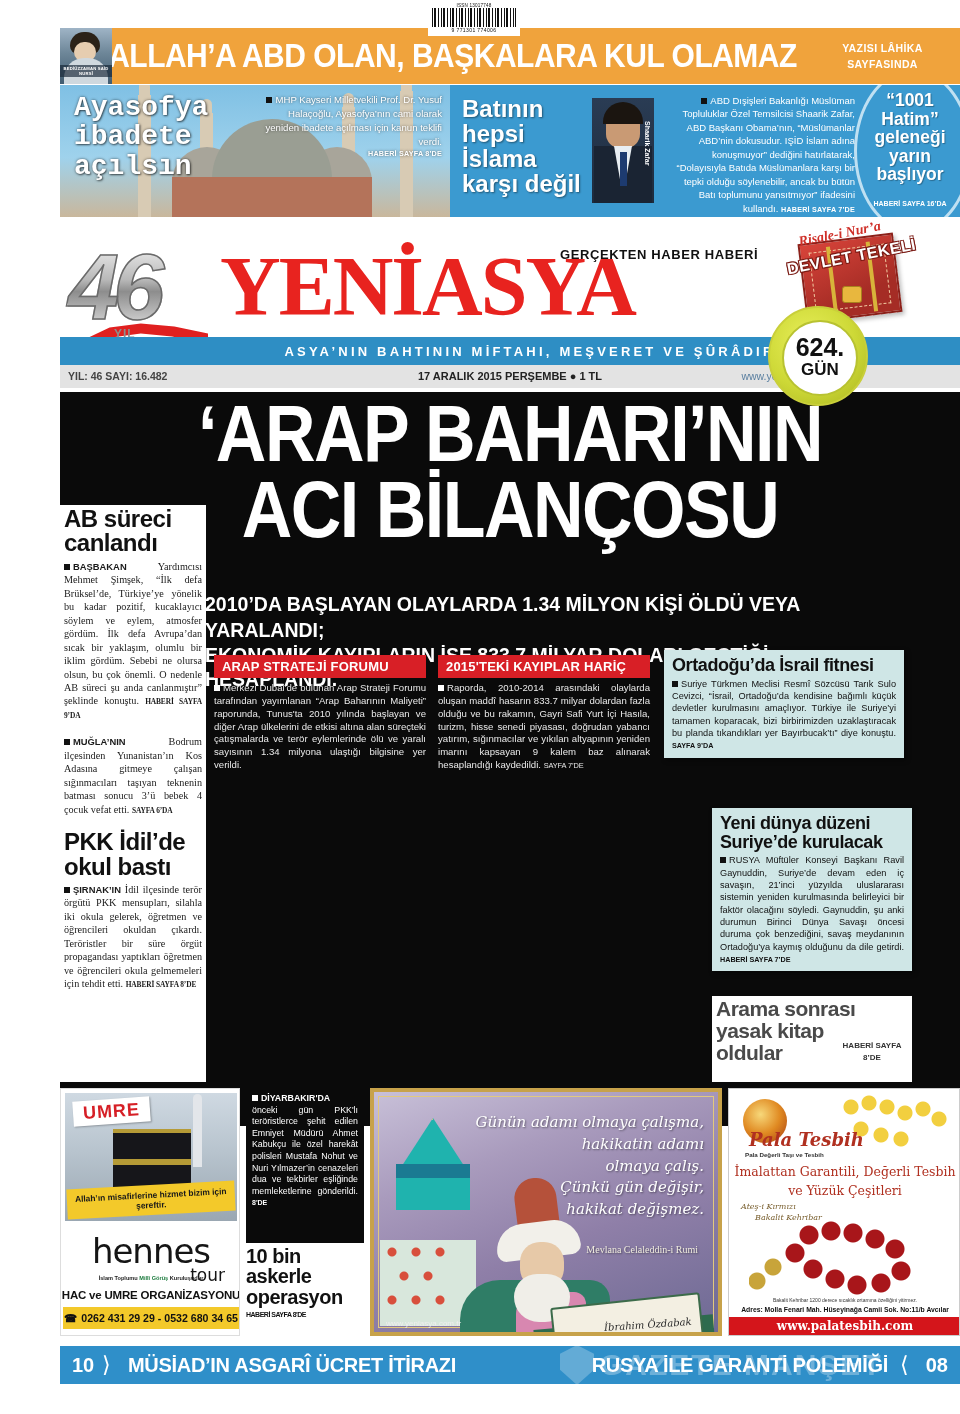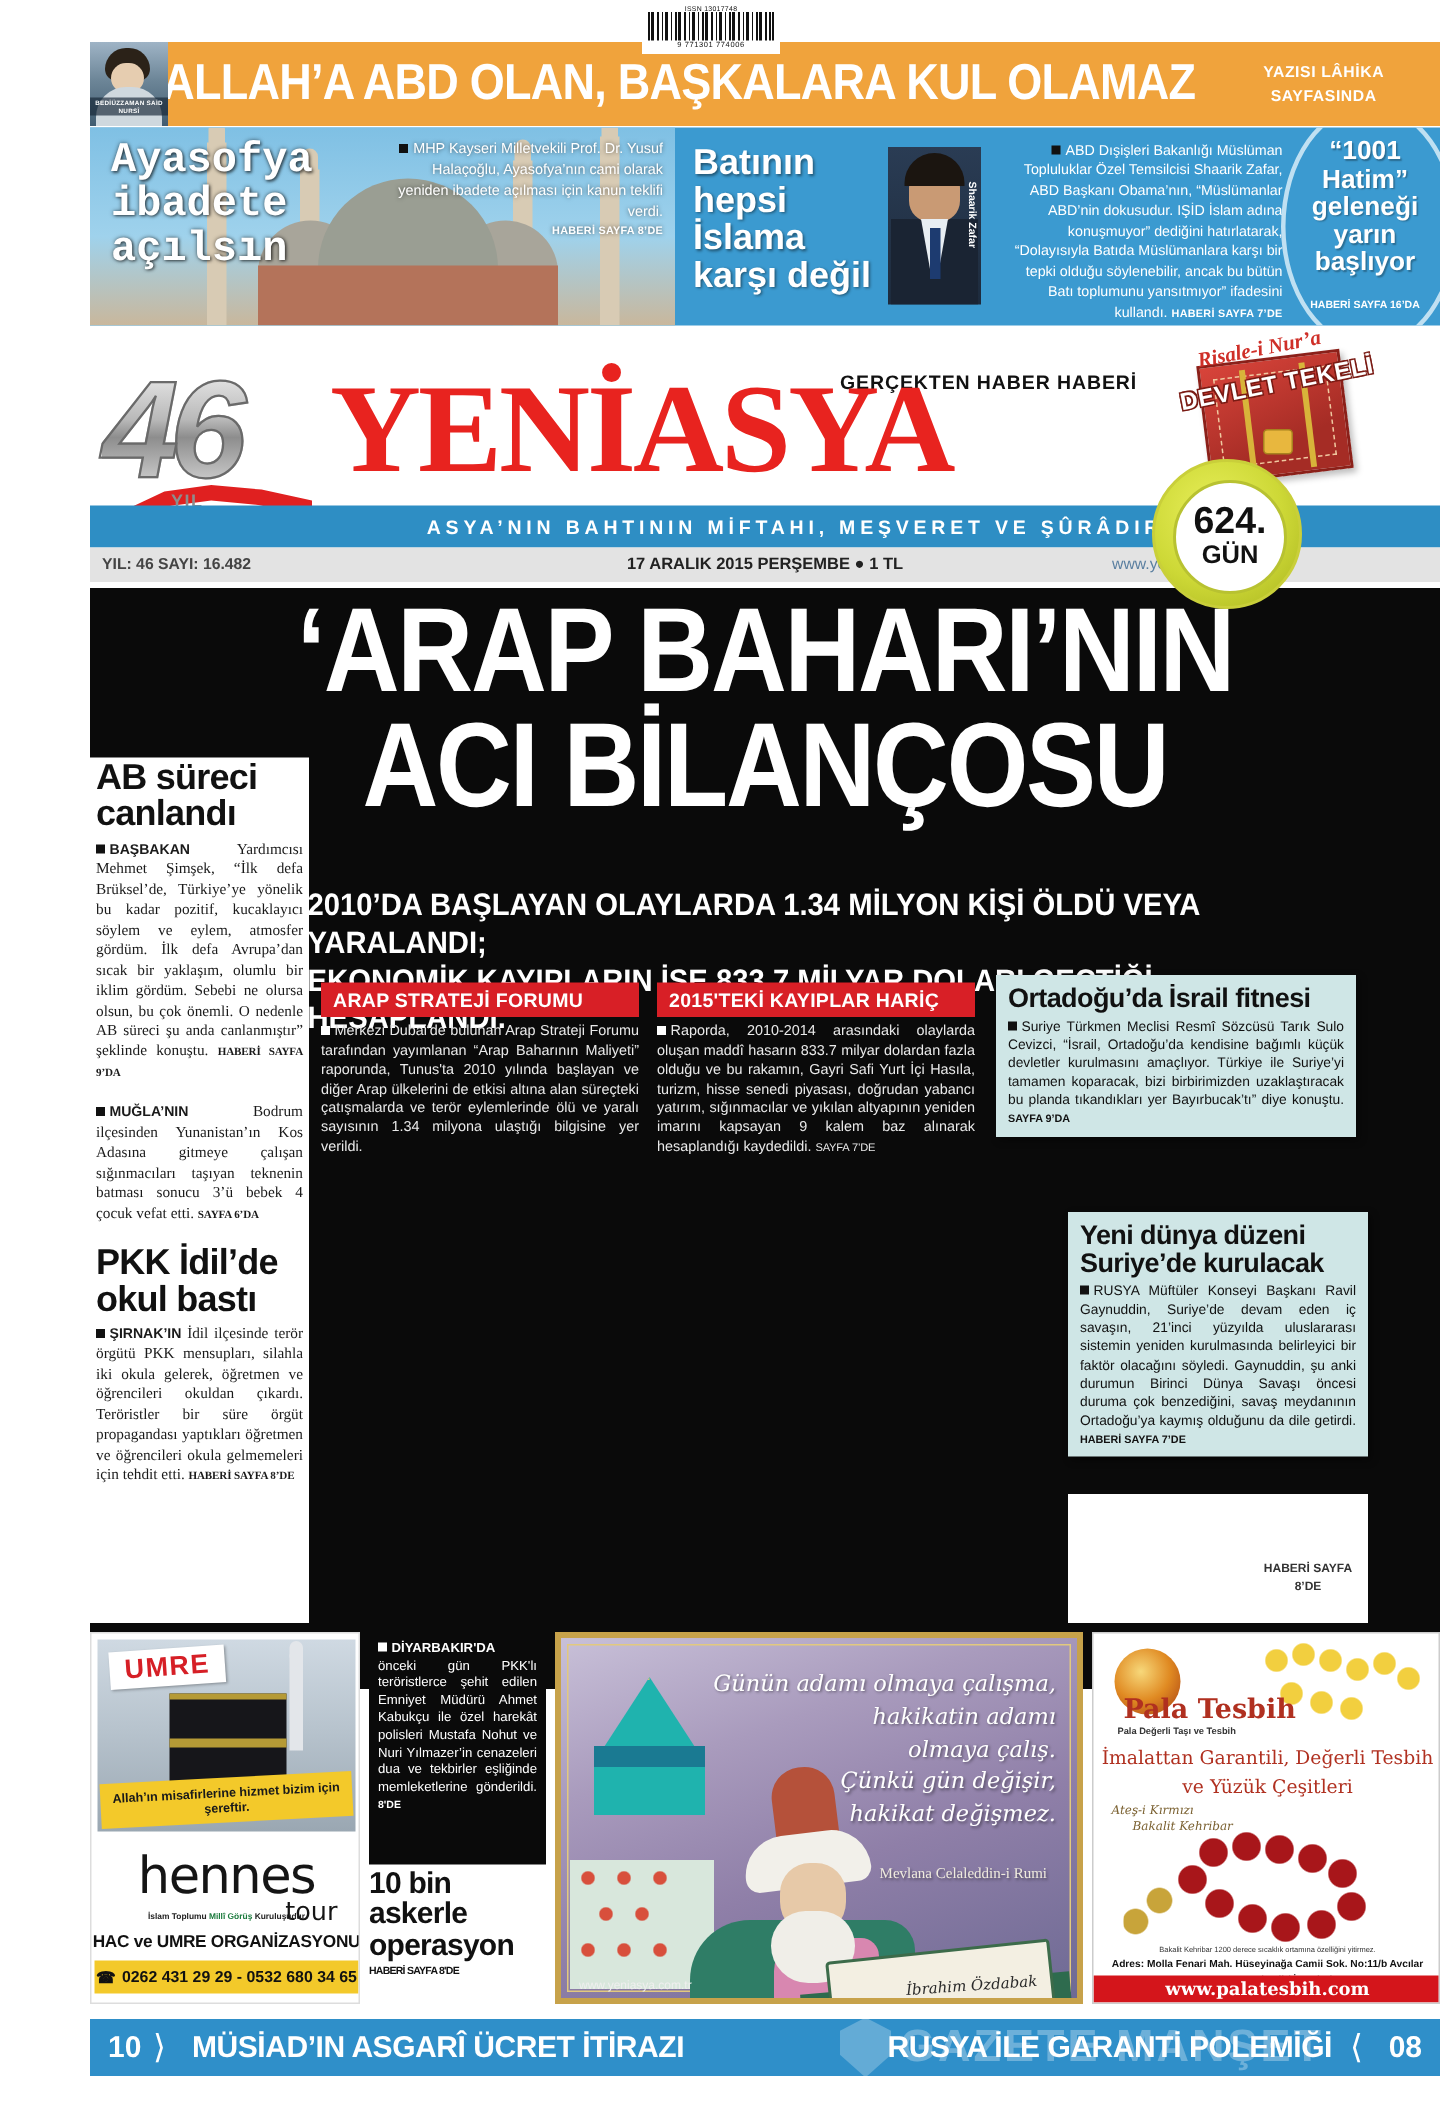--- a/index.html
+++ b/index.html
@@ -427,21 +427,21 @@
   .ad-tesbih {
     position:absolute; left:668px; top:0; width:232px; height:248px;
     background:#fff; border:1px solid #ccc; overflow:hidden;
   }
   .tesbih-logo-circle {
     position:absolute; left:14px; top:10px; width:44px; height:44px; border-radius:50%;
     background: radial-gradient(circle at 40% 35%, #f7d87a 0%, #e08a22 50%, #a53a12 100%);
   }
   .tesbih-brand {
     position:absolute; left:20px; top:40px; font-size:18px; color:#b03020;
-    font-family:"DejaVu Serif", serif; font-weight:700;
+    font-family:"DejaVu Serif", serif; font-style:italic; font-weight:700;
   }
   .tesbih-brand-sub {
     position:absolute; left:16px; top:62px; font-size:6.2px; font-weight:700; color:#333;
   }
   .tesbih-beads-top {
     position:absolute; right:6px; top:6px; width:112px; height:58px;
     background-image:
       radial-gradient(circle at 10px 12px, #f2cf3f 7px, transparent 8px),
       radial-gradient(circle at 28px 8px, #f2cf3f 7px, transparent 8px),
       radial-gradient(circle at 46px 12px, #f2cf3f 7px, transparent 8px),
@@ -660,20 +660,21 @@
 
   <div class="tealbox" style="left:712px; top:808px; width:200px;">
     <div class="tb-head">Yeni dünya düzeni Suriye’de kurulacak</div>
     <div class="tb-body">
       <span class="sq-dark"></span><span>RUSYA Müftüler Konseyi Başkanı Ravil Gaynuddin, Suriye’de devam eden iç savaşın, 21’inci yüzyılda uluslararası sistemin yeniden kurulmasında belirleyici bir faktör olacağını söyledi. Gaynuddin, şu anki durumun Birinci Dünya Savaşı öncesi duruma çok benzediğini, savaş meydanının Ortadoğu’ya kaymış olduğunu da dile getirdi.</span>
       <span class="ref">HABERİ SAYFA 7’DE</span>
     </div>
   </div>
 
   <div style="position:absolute;left:712px;top:996px;width:200px;height:86px;background:#fff;z-index:7;">
+    <div style="position:absolute;left:4px;top:2px;width:140px;font-size:21px;font-weight:700;color:#4a4a4a;line-height:1.04;letter-spacing:-.5px;">Arama sonrası yasak kitap oldular</div>
     <div style="position:absolute;right:6px;top:44px;width:68px;text-align:center;font-size:8px;font-weight:700;color:#333;line-height:1.5;">HABERİ SAYFA 8’DE</div>
   </div>
 
   <div class="leftcol">
 
     <div class="lc-head">AB süreci canlandı</div>
     <div class="lc-body">
       <span class="sq-dark"></span><b>BAŞBAKAN</b>
       <span>Yardımcısı Mehmet Şimşek, “İlk defa Brüksel’de, Türkiye’ye yönelik bu kadar pozitif, kucaklayıcı söylem ve eylem, atmosfer gördüm. İlk defa Avrupa’dan sıcak bir yaklaşım, olumlu bir iklim gördüm. Sebebi ne olursa olsun, bu çok önemli. O nedenle AB süreci şu anda canlanmıştır” şeklinde konuştu.</span>
       <span class="lc-ref">HABERİ SAYFA 9’DA</span>

